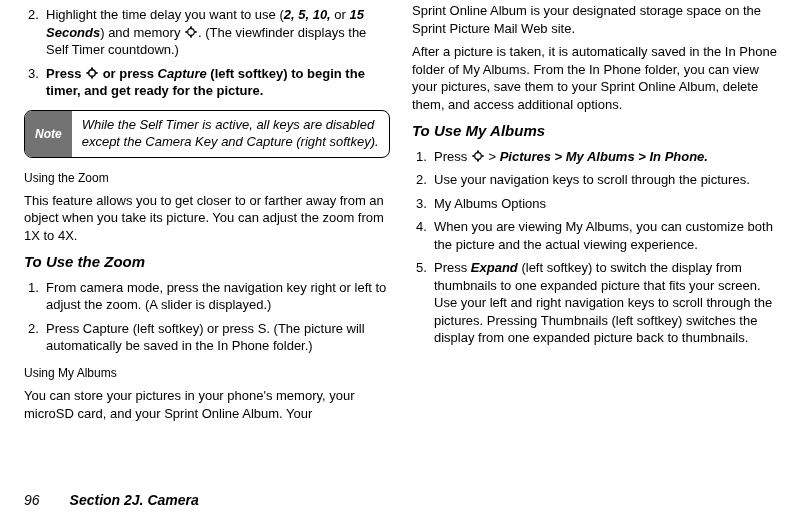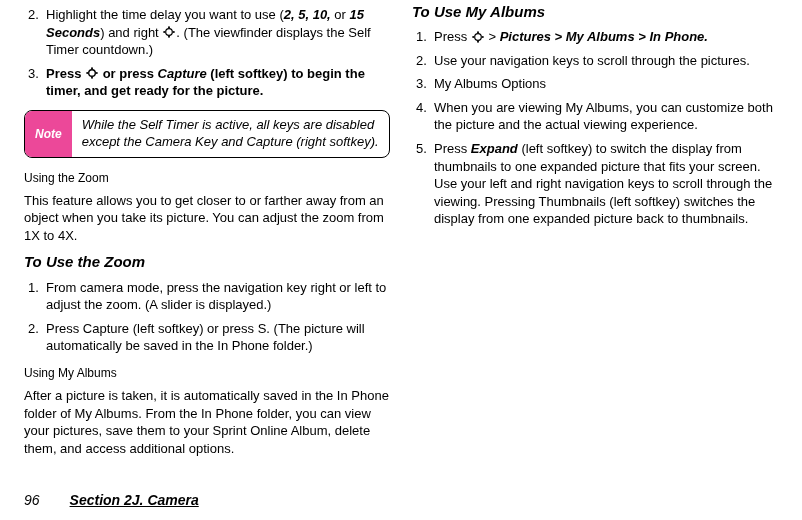--- a/index.html
+++ b/index.html
@@ -56,21 +56,21 @@
     margin: 6px 0;
   }
   .note-box {
     border: 1px solid #000;
     border-radius: 8px;
     overflow: hidden;
     display: flex;
     margin: 10px 0 12px 0;
   }
   .note-label {
-    background: #ec4899;
+    background: #737373;
     color: #fff;
     font-style: italic;
     font-weight: bold;
     font-size: 12px;
     display: flex;
     align-items: center;
     justify-content: center;
     padding: 0 10px;
   }
   .note-body {
@@ -95,34 +95,33 @@
     align-items: flex-end;
     gap: 30px;
   }
   .footer .pg {
     font-style: italic;
     font-size: 14px;
   }
   .footer .sec {
     font-style: italic;
     font-weight: bold;
-    text-decoration: underline;
   }
 </style>
 </head>
 <body>
 
 <div class="page">
 
   <div class="columns">
 
     <div class="ol-item no-break">
       <div class="ol-num">2.</div>
       <div class="ol-body">
-        <span>Highlight the time delay you want to use (</span><span class="emph">2, 5, 10,</span><span> or </span><span class="emph">15 Seconds</span><span>) and right </span><span class="center-icon">
+        <span>Highlight the time delay you want to use (</span><span class="emph">2, 5, 10,</span><span> or </span><span class="emph">15 Seconds</span><span>) and memory </span><span class="center-icon">
             <svg width="14" height="14" viewBox="0 0 14 14">
               <circle cx="7" cy="7" r="3.3" fill="none" stroke="#000" stroke-width="1.2"></circle>
               <circle cx="7" cy="2.2" r="1" fill="#000"></circle>
               <circle cx="7" cy="11.8" r="1" fill="#000"></circle>
               <circle cx="2.2" cy="7" r="1" fill="#000"></circle>
               <circle cx="11.8" cy="7" r="1" fill="#000"></circle>
             </svg>
           </span><span>. (The viewfinder displays the Self Timer countdown.)</span>
       </div>
     </div>
@@ -154,21 +153,23 @@
     <div class="ol-item no-break">
       <div class="ol-num">1.</div>
       <div class="ol-body">From camera mode, press the navigation key right or left to adjust the zoom. (A slider is displayed.)</div>
     </div>
     <div class="ol-item no-break">
       <div class="ol-num">2.</div>
       <div class="ol-body">Press Capture (left softkey) or press S. (The picture will automatically be saved in the In Phone folder.)</div>
     </div>
 
     <div class="h-section">Using My Albums</div>
-
+    <div class="para">You can store your pictures in your phone's memory, your microSD card, and your Sprint Online Album. Your </div>
+
+    <div class="para">Sprint Online Album is your designated storage space on the Sprint Picture Mail Web site.</div>
     <div class="para">After a picture is taken, it is automatically saved in the In Phone folder of My Albums. From the In Phone folder, you can view your pictures, save them to your Sprint Online Album, delete them, and access additional options.</div>
 
     <div class="h-sub">To Use My Albums</div>
 
     <div class="ol-item no-break">
       <div class="ol-num">1.</div>
       <div class="ol-body">
         <span>Press </span><span class="center-icon">
             <svg width="14" height="14" viewBox="0 0 14 14">
               <circle cx="7" cy="7" r="3.3" fill="none" stroke="#000" stroke-width="1.2"></circle>
@@ -192,21 +193,21 @@
     </div>
 
     <div class="ol-item no-break">
       <div class="ol-num">4.</div>
       <div class="ol-body">When you are viewing My Albums, you can customize both the picture and the actual viewing experience.</div>
     </div>
 
     <div class="ol-item no-break">
       <div class="ol-num">5.</div>
       <div class="ol-body">
-        <span>Press </span><span class="emph">Expand</span><span> (left softkey) to switch the display from thumbnails to one expanded picture that fits your screen. Use your left and right navigation keys to scroll through the viewing. Pressing Thumbnails (left softkey) switches the display from one expanded picture back to thumbnails.</span>
+        <span>Press </span><span class="emph">Expand</span><span> (left softkey) to switch the display from thumbnails to one expanded picture that fits your screen. Use your left and right navigation keys to scroll through the pictures. Pressing Thumbnails (left softkey) switches the display from one expanded picture back to thumbnails.</span>
       </div>
     </div>
 
   </div>
 
   <div class="footer">
     <span class="pg">96</span>
     <span class="sec">Section 2J. Camera</span>
   </div>
 

